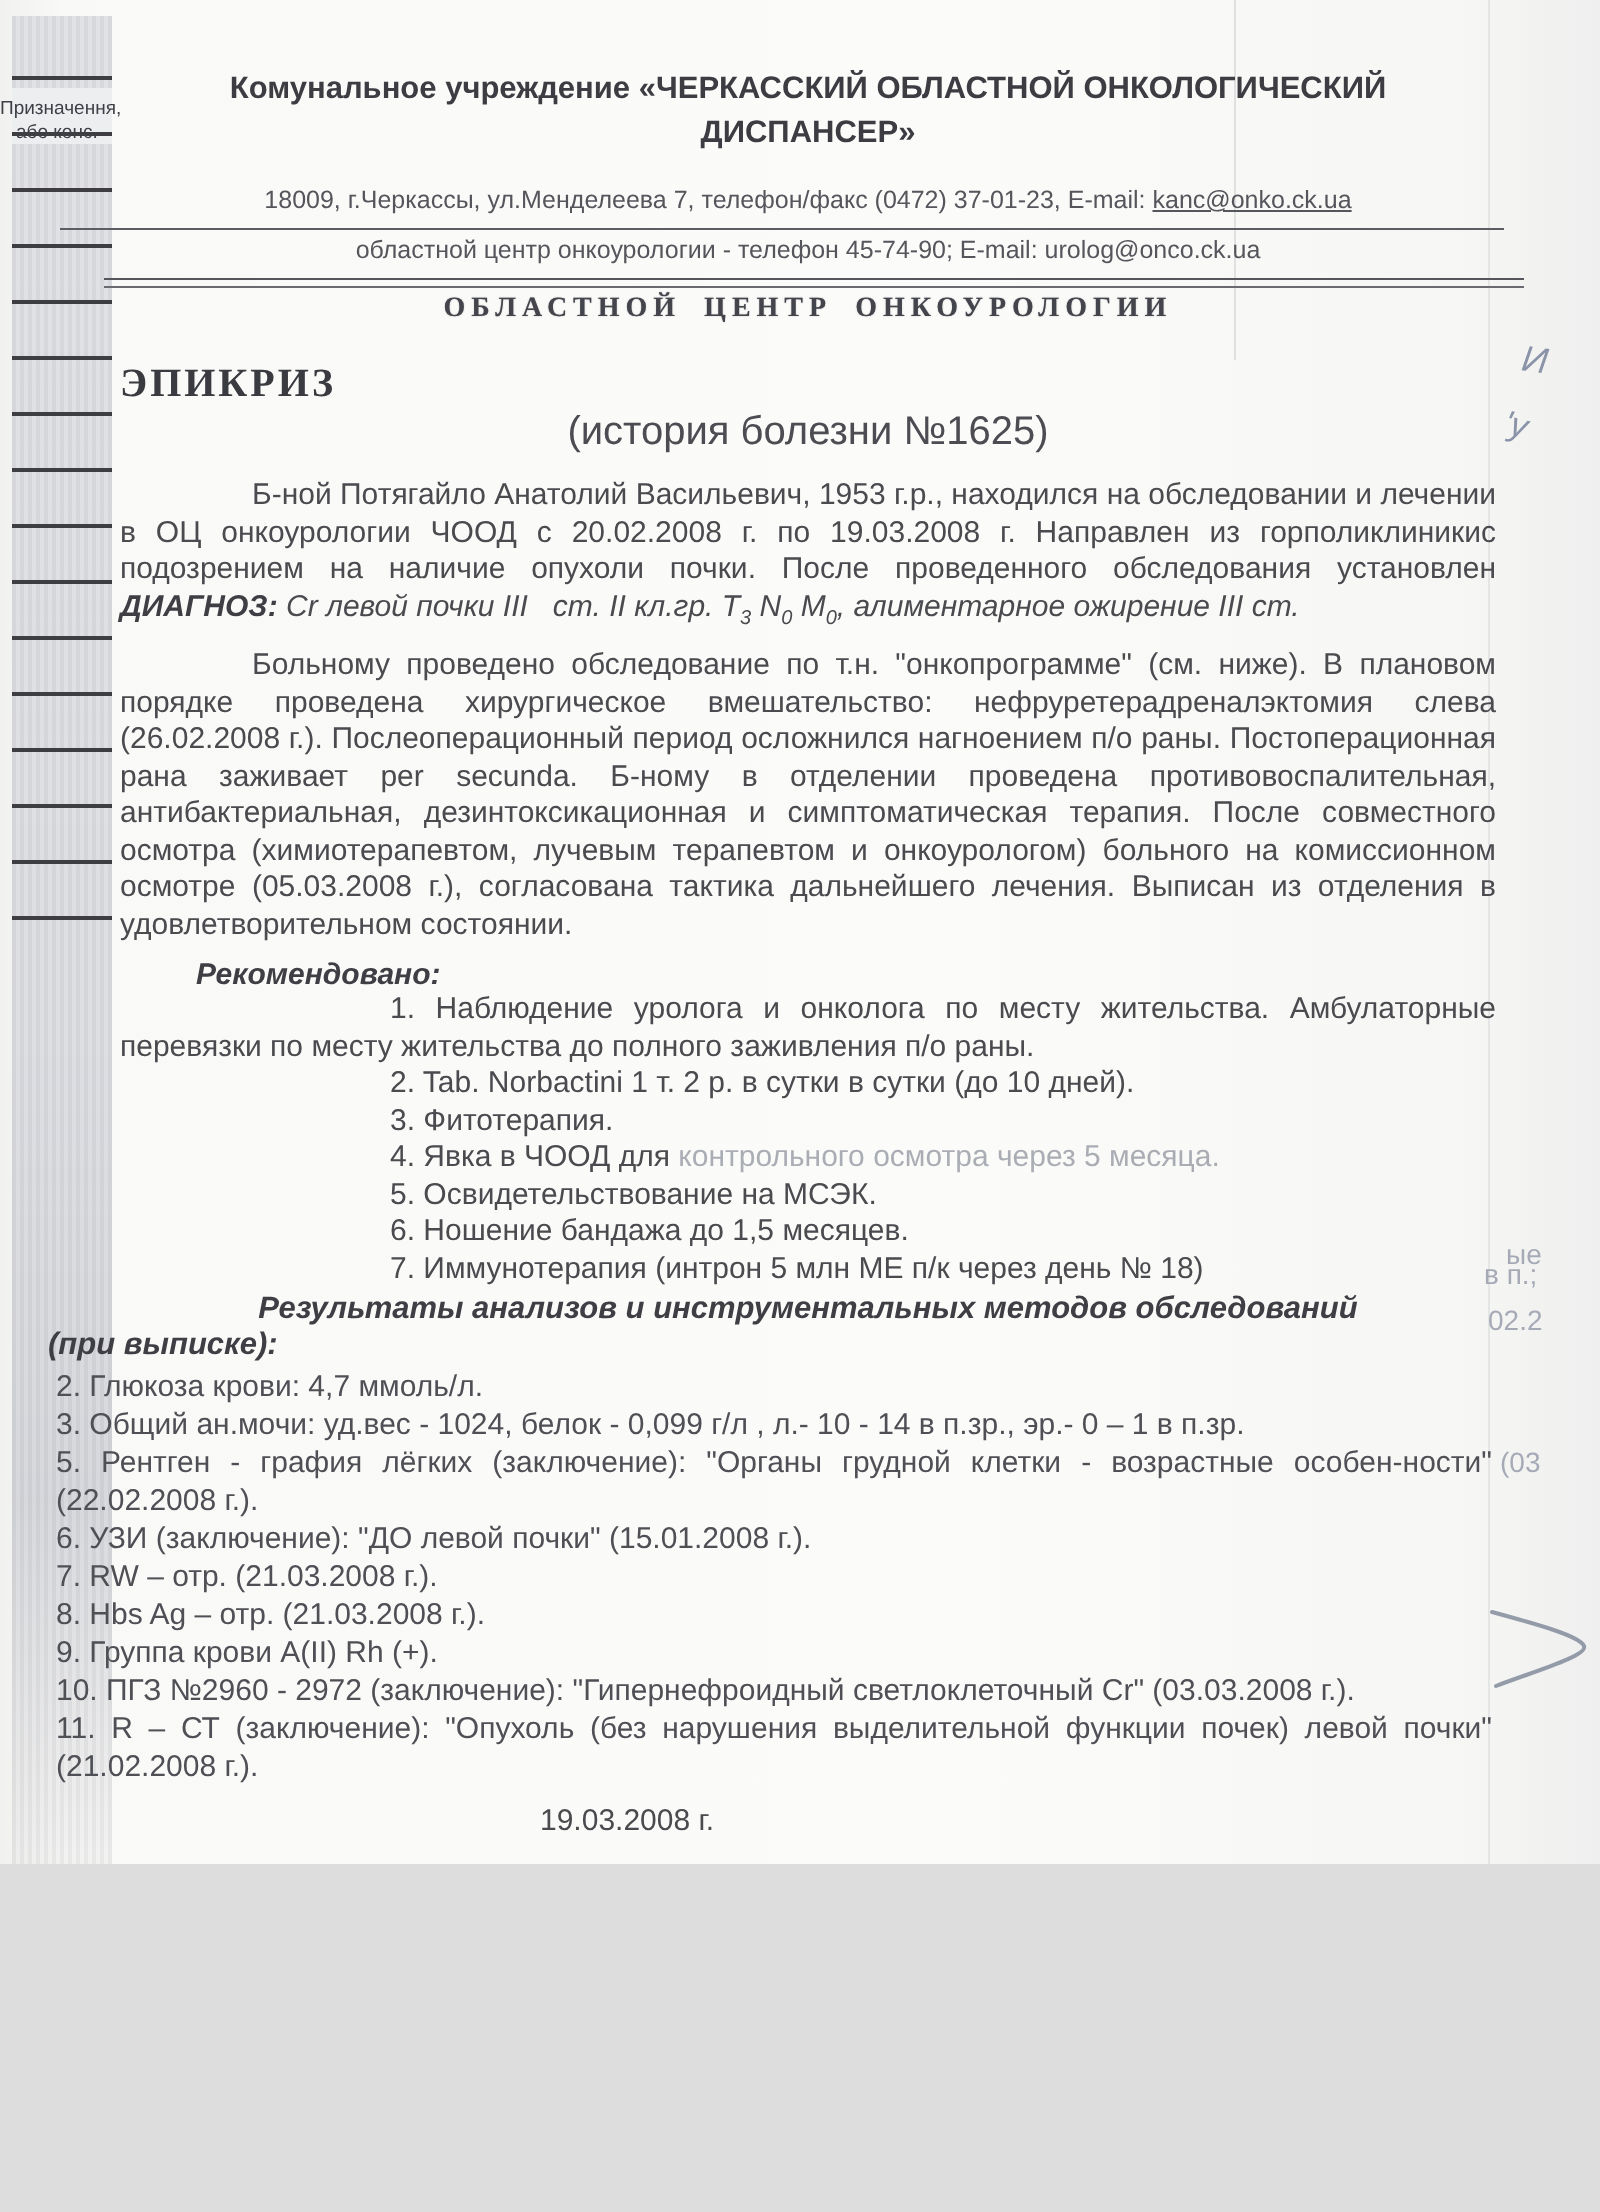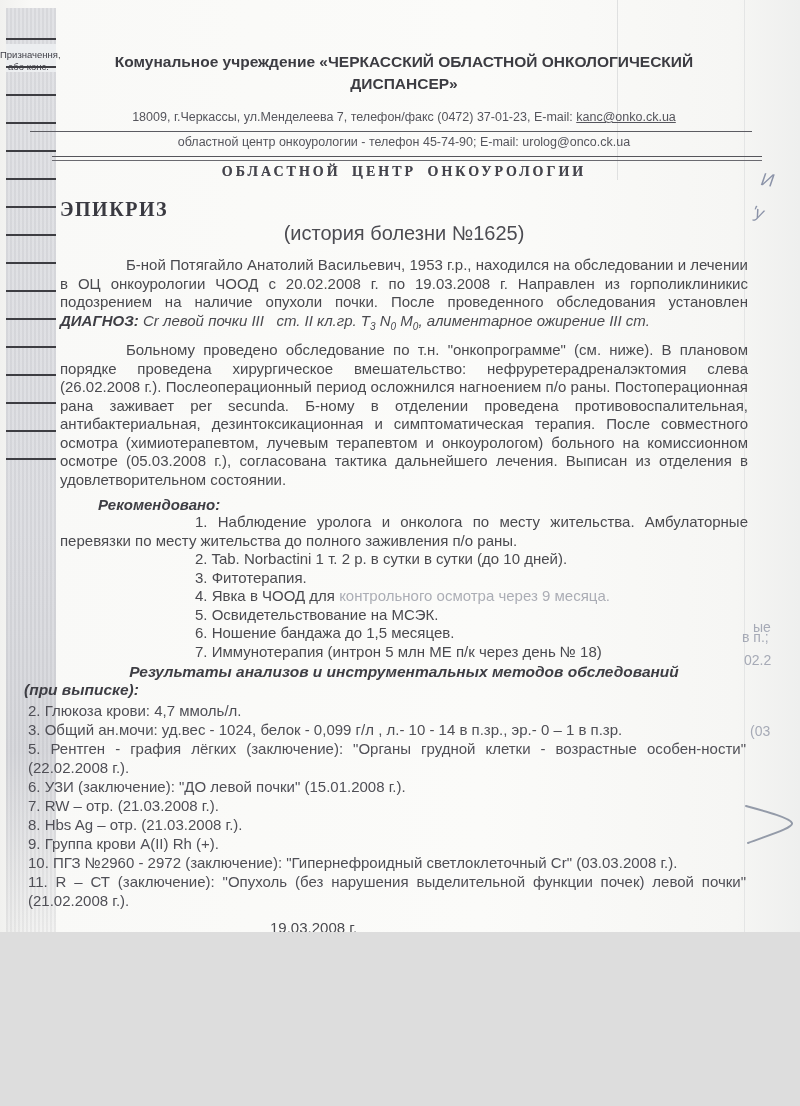--- a/index.html
+++ b/index.html
@@ -17,21 +17,21 @@
   .strip .rows{position:absolute;left:0;right:0;top:30px;height:434px;
     background:repeating-linear-gradient(180deg,#3d3d42 0,#3d3d42 2px,transparent 2px,transparent 28px);}
   .strip .labelbox{position:absolute;left:0;top:36px;width:50px;height:28px;background:#eceef0;}
   .strip .t{position:absolute;left:-6px;width:60px;font-size:9.5px;color:#3f3f47;white-space:nowrap;overflow:hidden;}
   .t1{top:41px;} .t2{top:53px;left:2px!important;}
   
   .crease{position:absolute;width:1px;background:rgba(110,115,130,.18);}
   .c1{left:617px;top:0;height:180px;}
   .c2{left:744px;top:0;height:1106px;background:rgba(110,115,130,.12);}
   
-  .doc{position:absolute;left:60px;top:0;width:688px;padding-top:51px;}
+  .doc{position:absolute;left:60px;top:0;width:688px;padding-top:34px;}
   .org{width:640px;margin:0 auto;text-align:center;font-weight:bold;font-size:15.5px;line-height:22px;color:#3c3c42;}
   .addr{margin-top:15px;text-align:center;font-size:12.5px;color:#55555c;}
   .addr .em{text-decoration:underline;}
   .rule1{margin:7px 0 0 -30px;width:722px;border:none;border-top:1.6px solid #5c5c62;}
   .dept{margin-top:3px;text-align:center;font-size:12.5px;color:#55555c;}
   .rule2{margin:7px 0 0 -8px;width:710px;height:3px;border-top:1.4px solid #55555b;border-bottom:1.2px solid #6a6a70;}
   .ctitle{margin-top:3px;text-align:center;font-family:"Liberation Serif",serif;font-weight:bold;
     font-size:14px;letter-spacing:3px;word-spacing:5px;color:#44444c;text-shadow:0 0 .6px rgba(70,70,80,.55);}
   .epik{margin-top:18px;text-align:left;font-family:"Liberation Serif",serif;font-weight:bold;
     font-size:20px;letter-spacing:1.5px;color:#3a3a41;}
@@ -99,21 +99,21 @@
 
     <p class="para p1"><span>Б-ной Потягайло Анатолий Васильевич, 1953 г.р., находился на обследовании и лечении в ОЦ онкоурологии ЧООД с 20.02.2008 г. по 19.03.2008 г. Направлен из горполиклиникис подозрением на наличие опухоли почки. После проведенного обследования установлен </span><span class="diag">ДИАГНОЗ</span><span class="diag">: </span><span class="diagtxt"><span>Cr левой почки III&nbsp;&nbsp;&nbsp;ст. II кл.гр. Т</span><sub>3</sub><span> N</span><sub>0</sub><span> М</span><sub>0</sub><span>, алиментарное ожирение III ст.</span></span></p>
 
     <p class="para p2">Больному проведено обследование по т.н. "онкопрограмме" (см. ниже). В плановом порядке проведена хирургическое вмешательство: нефруретерадреналэктомия слева (26.02.2008 г.). Послеоперационный период осложнился нагноением п/о раны. Постоперационная рана заживает per secunda. Б-ному в отделении проведена противовоспалительная, антибактериальная, дезинтоксикационная и симптоматическая терапия.  После совместного осмотра (химиотерапевтом, лучевым терапевтом и онкоурологом) больного на комиссионном осмотре (05.03.2008 г.), согласована тактика дальнейшего лечения. Выписан из отделения в удовлетворительном состоянии.</p>
 
     <div class="reclabel">Рекомендовано:</div>
 
     <p class="rec">1. Наблюдение уролога и онколога по месту жительства. Амбулаторные перевязки по месту жительства до полного заживления п/о раны.</p>
     <p class="rec">2. Tab. Norbactini 1 т. 2 р. в сутки в сутки (до 10 дней).</p>
     <p class="rec">3. Фитотерапия.</p>
-    <p class="rec"><span>4. Явка в ЧООД для </span><span class="fade">контрольного осмотра через 9 месяца.</span></p>
+    <p class="rec"><span>4. Явка в ЧООД для </span><span class="fade">контрольного осмотра через 5 месяца.</span></p>
     <p class="rec">5. Освидетельствование на МСЭК.</p>
     <p class="rec">6. Ношение бандажа до 1,5 месяцев.</p>
     <p class="rec">7. Иммунотерапия (интрон 5 млн МЕ п/к через день № 18)</p>
 
     <div class="reshead">Результаты анализов и инструментальных методов обследований</div>
     <div class="ressub">(при выписке):</div>
 
     <div class="results">
       <p class="res">2. Глюкоза крови: 4,7 ммоль/л.</p>
       <p class="res">3. Общий ан.мочи: уд.вес - 1024, белок - 0,099 г/л , л.- 10 - 14 в п.зр., эр.- 0 – 1 в п.зр.</p>

